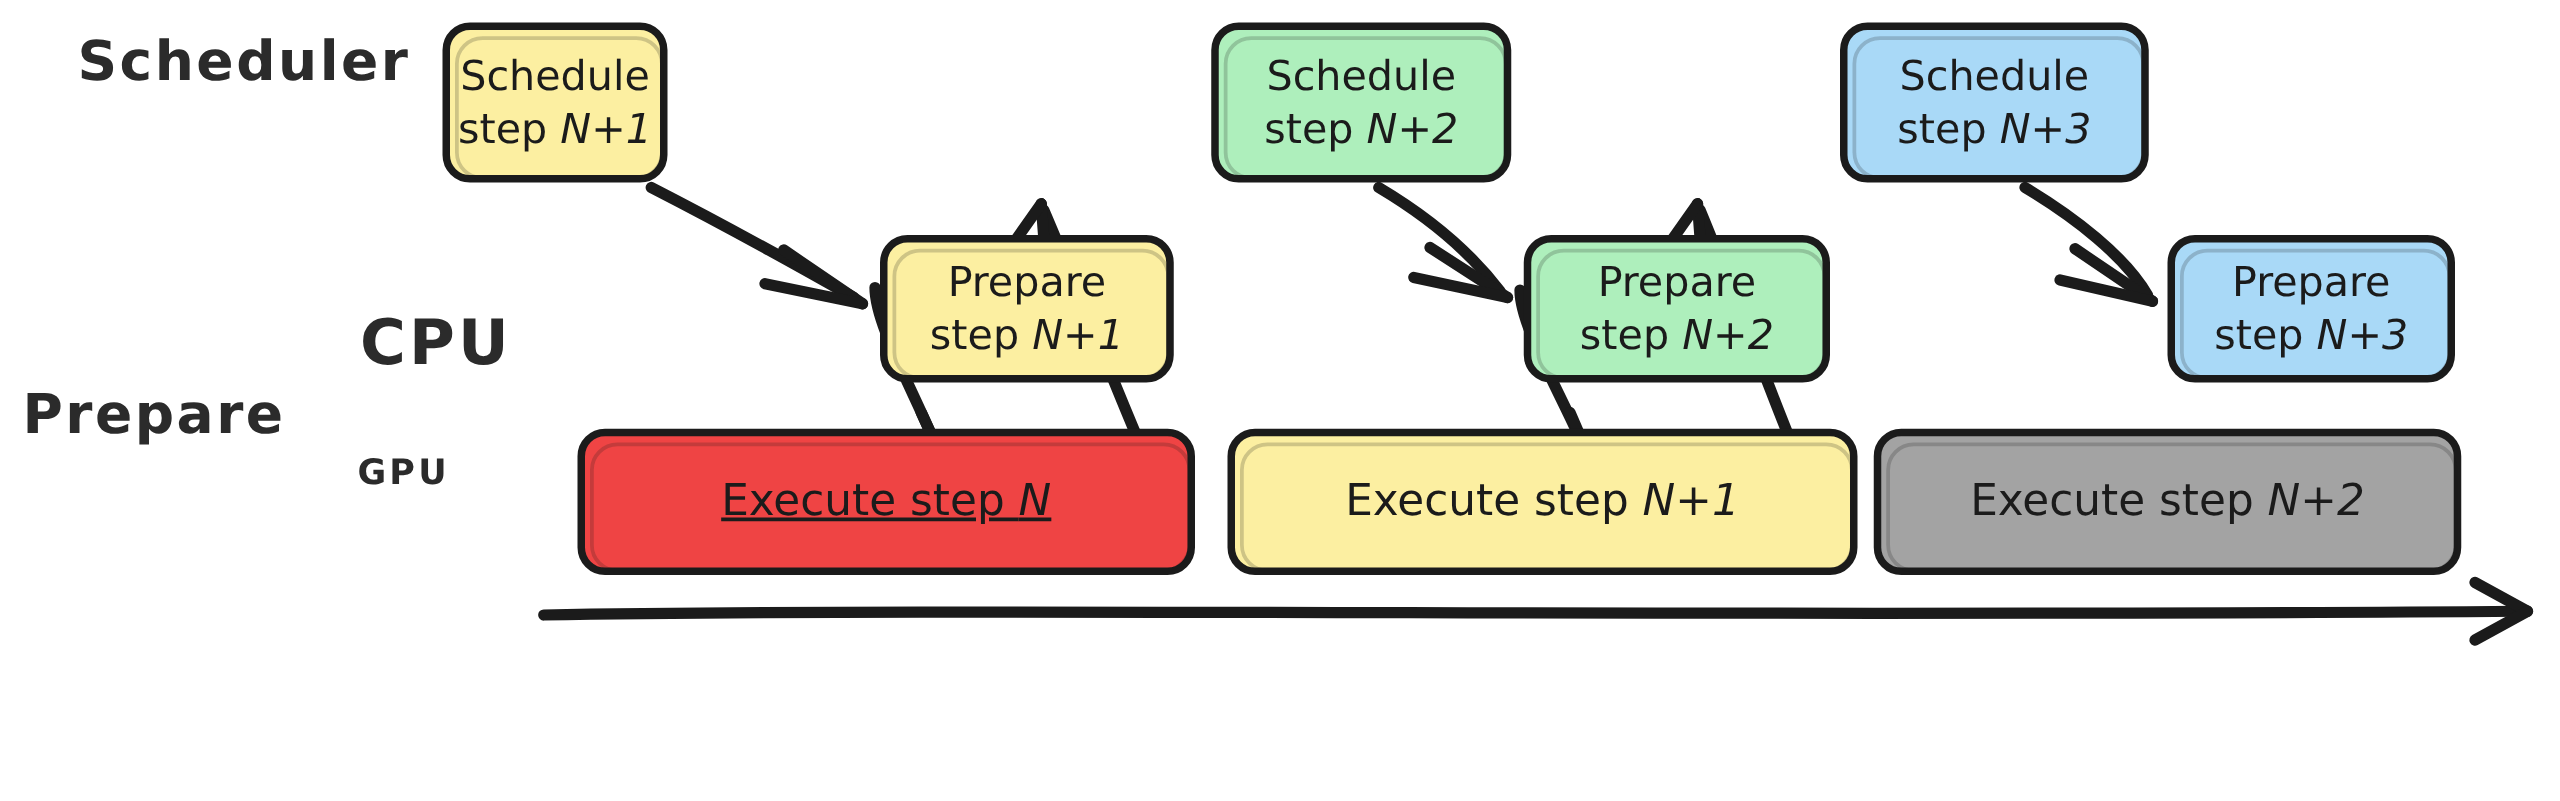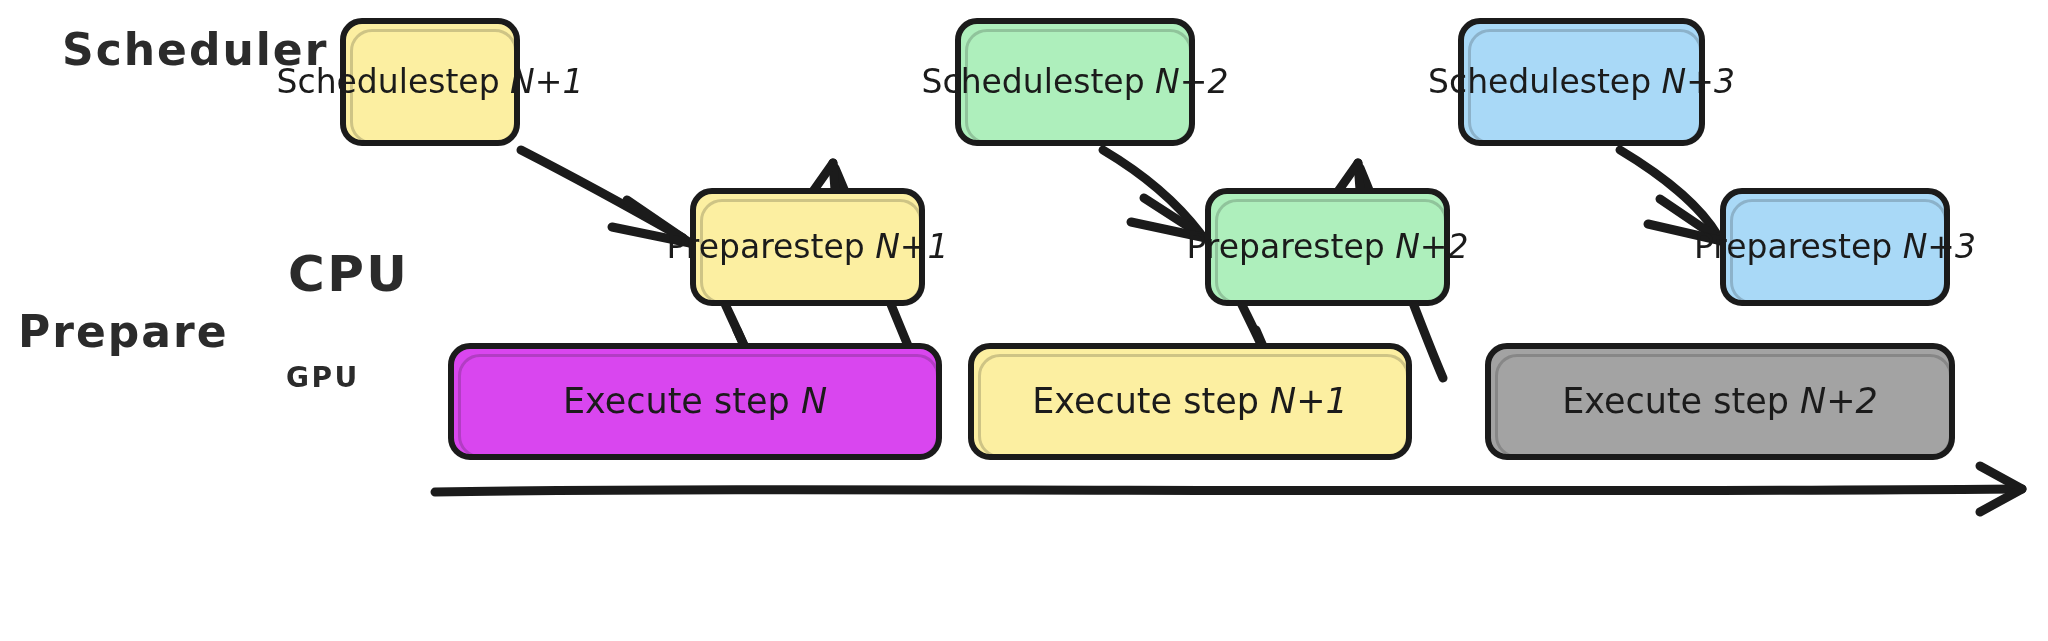--- a/index.html
+++ b/index.html
@@ -38,30 +38,31 @@
   #label-gpu      { left:286px; top:364px; font-size:28px; letter-spacing:2.5px; }
   #label-timeline { left:1190px;top:548px; font-size:42px; letter-spacing:2px; color:#2d2d2d;}
 
   
   .node{
     position:absolute;
     box-sizing:border-box;
     border:6px solid #1b1b1b;
     border-radius:22px;
     display:flex;
-    flex-direction:row;
+    flex-direction:column;
     align-items:center;
     justify-content:center;
     color:#1b1b1b;
     font-family:"DejaVu Sans", sans-serif;
     font-size:33px;
     line-height:1.28;
     text-align:center;
     padding:4px 10px;
     user-select:none;
+    margin-left:14px;
   }
   .node .l1, .node .l2{ display:block; white-space:nowrap; }
   .node.single{ font-size:35px; }
 
   
   .node::after{
     content:"";
     position:absolute;
     left:4px; right:-3px; top:5px; bottom:-4px;
     border-radius:22px;
@@ -151,23 +152,23 @@
   </div>
   <div class="node" style="left: 1205px; top: 188px; width: 245px; height: 118px; background: rgb(174, 239, 188);">
     <span class="l1">Prepare</span>
     <span class="l2">step <i style="font-style: italic;">N+2</i></span>
   </div>
   <div class="node" style="left: 1720px; top: 188px; width: 230px; height: 118px; background: rgb(169, 217, 247);">
     <span class="l1">Prepare</span>
     <span class="l2">step <i style="font-style: italic;">N+3</i></span>
   </div>
 
-  <div class="node single" style="left: 448px; top: 343px; width: 494px; height: 117px; background: #d946ef;">
+  <div class="node single" style="left: 448px; top: 343px; width: 494px; height: 117px; background: #ef4444; text-decoration: underline;">
     <span class="l1">Execute step <i style="font-style: italic;">N</i></span>
   </div>
-  <div class="node single" style="left: 968px; top: 343px; width: 444px; height: 117px; background: rgb(252, 239, 161);">
+  <div class="node single" style="left: 968px; top: 343px; width: 504px; height: 117px; background: rgb(252, 239, 161);">
     <span class="l1">Execute step <i style="font-style: italic;">N+1</i></span>
   </div>
   <div class="node single" style="left: 1485px; top: 343px; width: 470px; height: 117px; background: #a3a3a3;">
     <span class="l1">Execute step <i style="font-style: italic;">N+2</i></span>
   </div>
 
 </div>
 
 </body></html>

